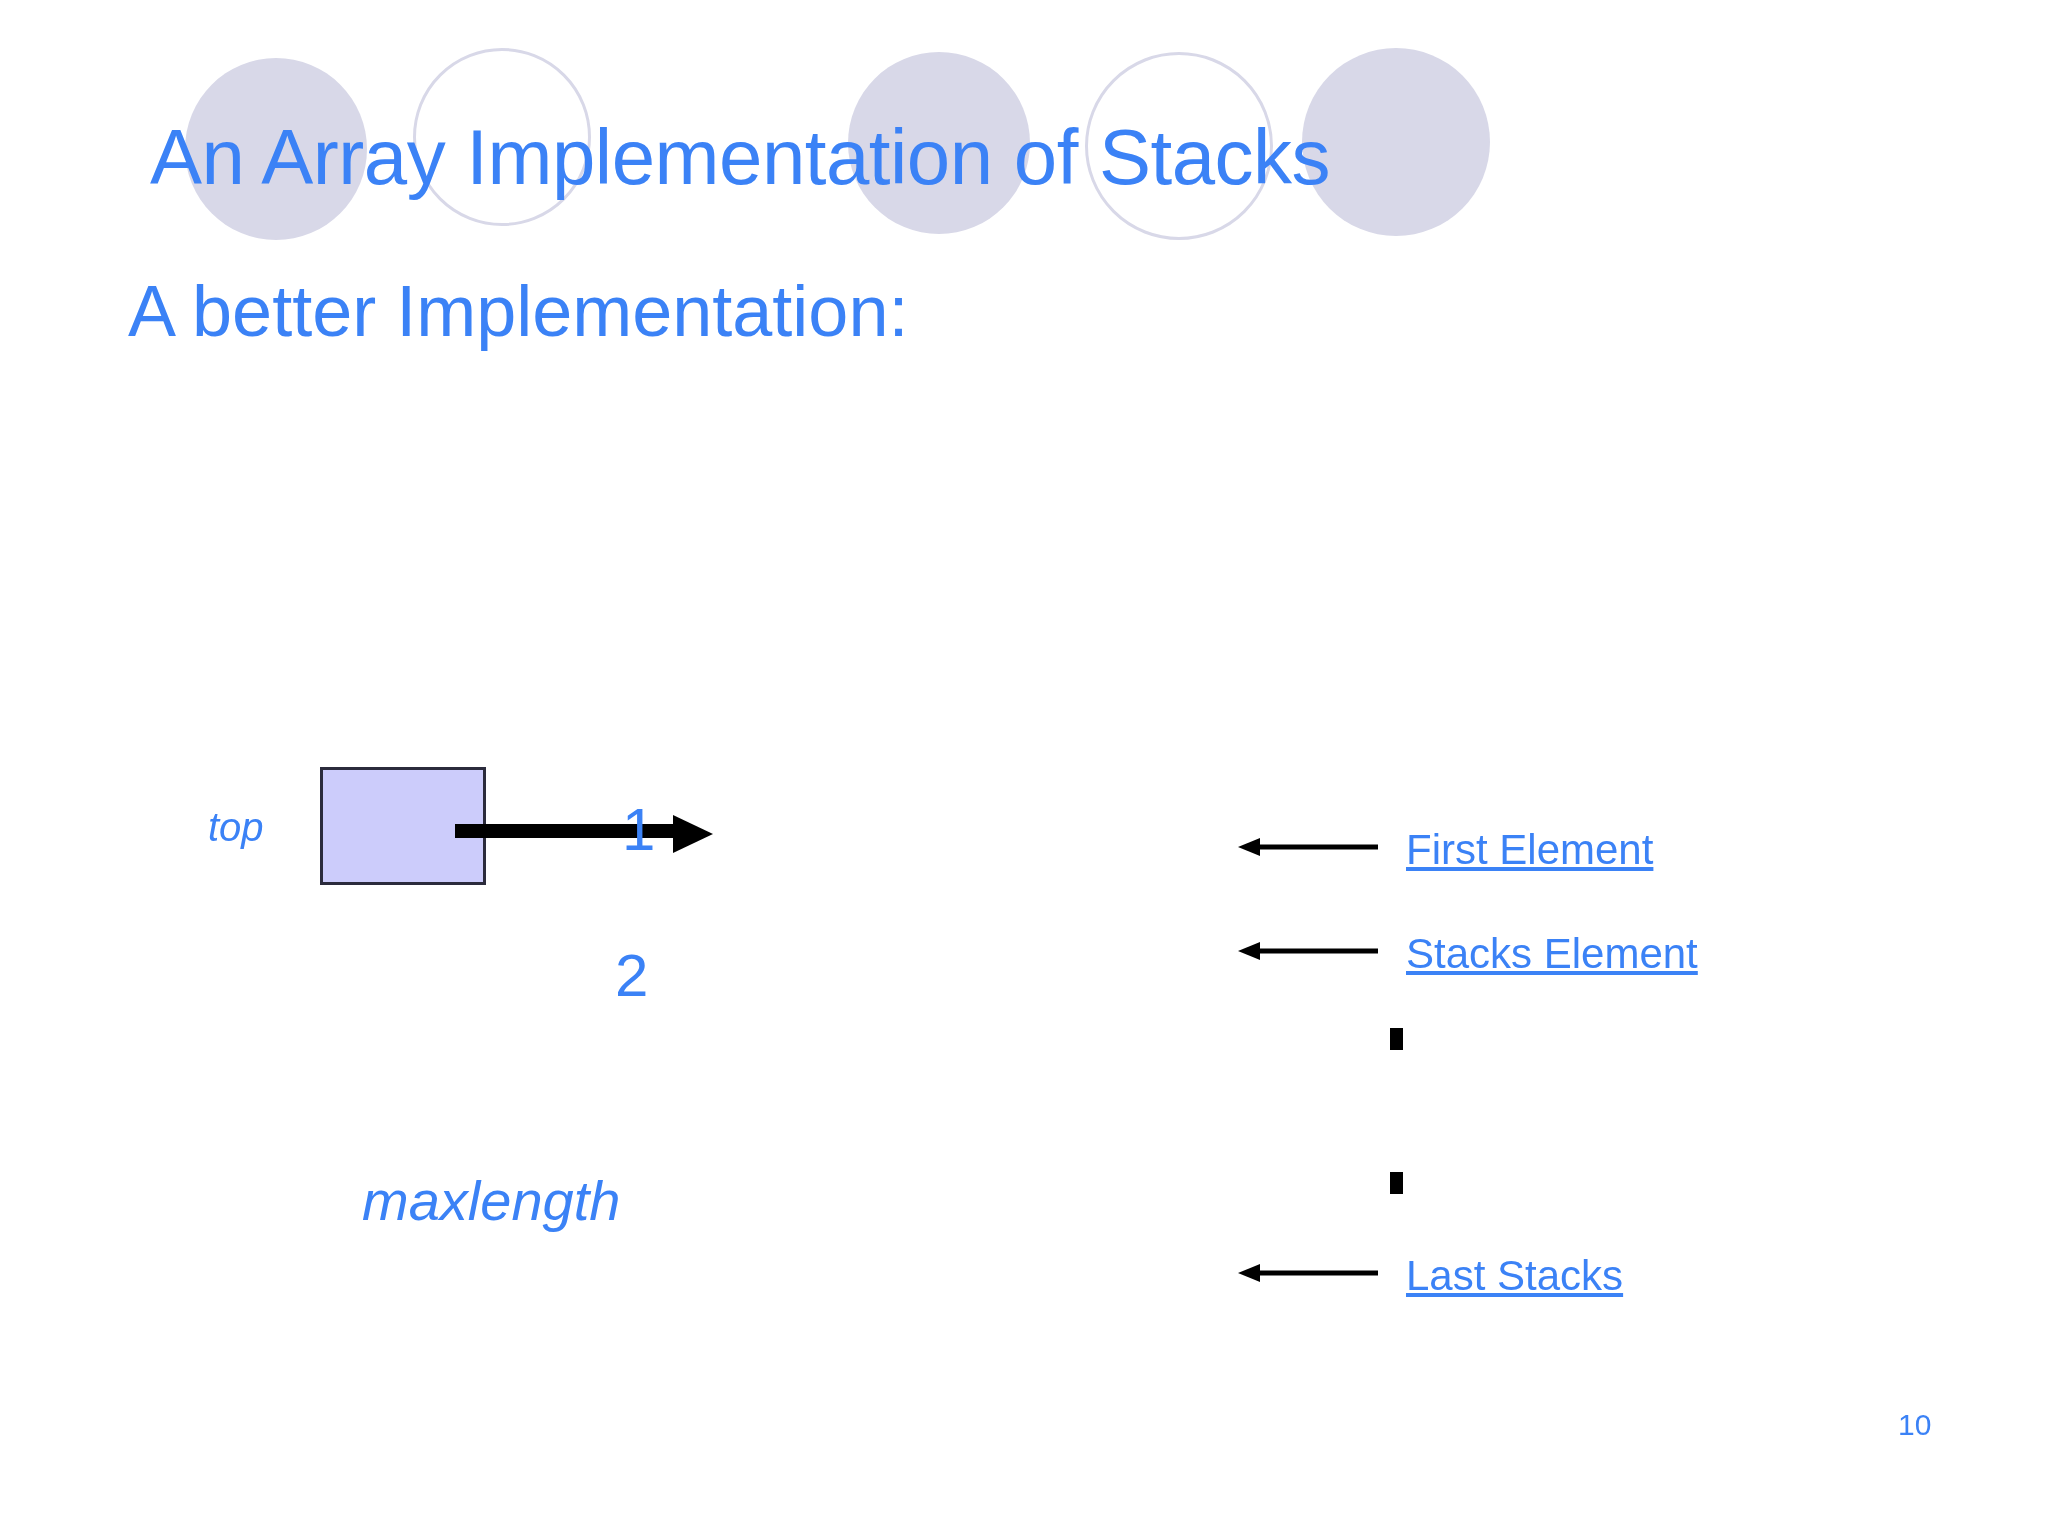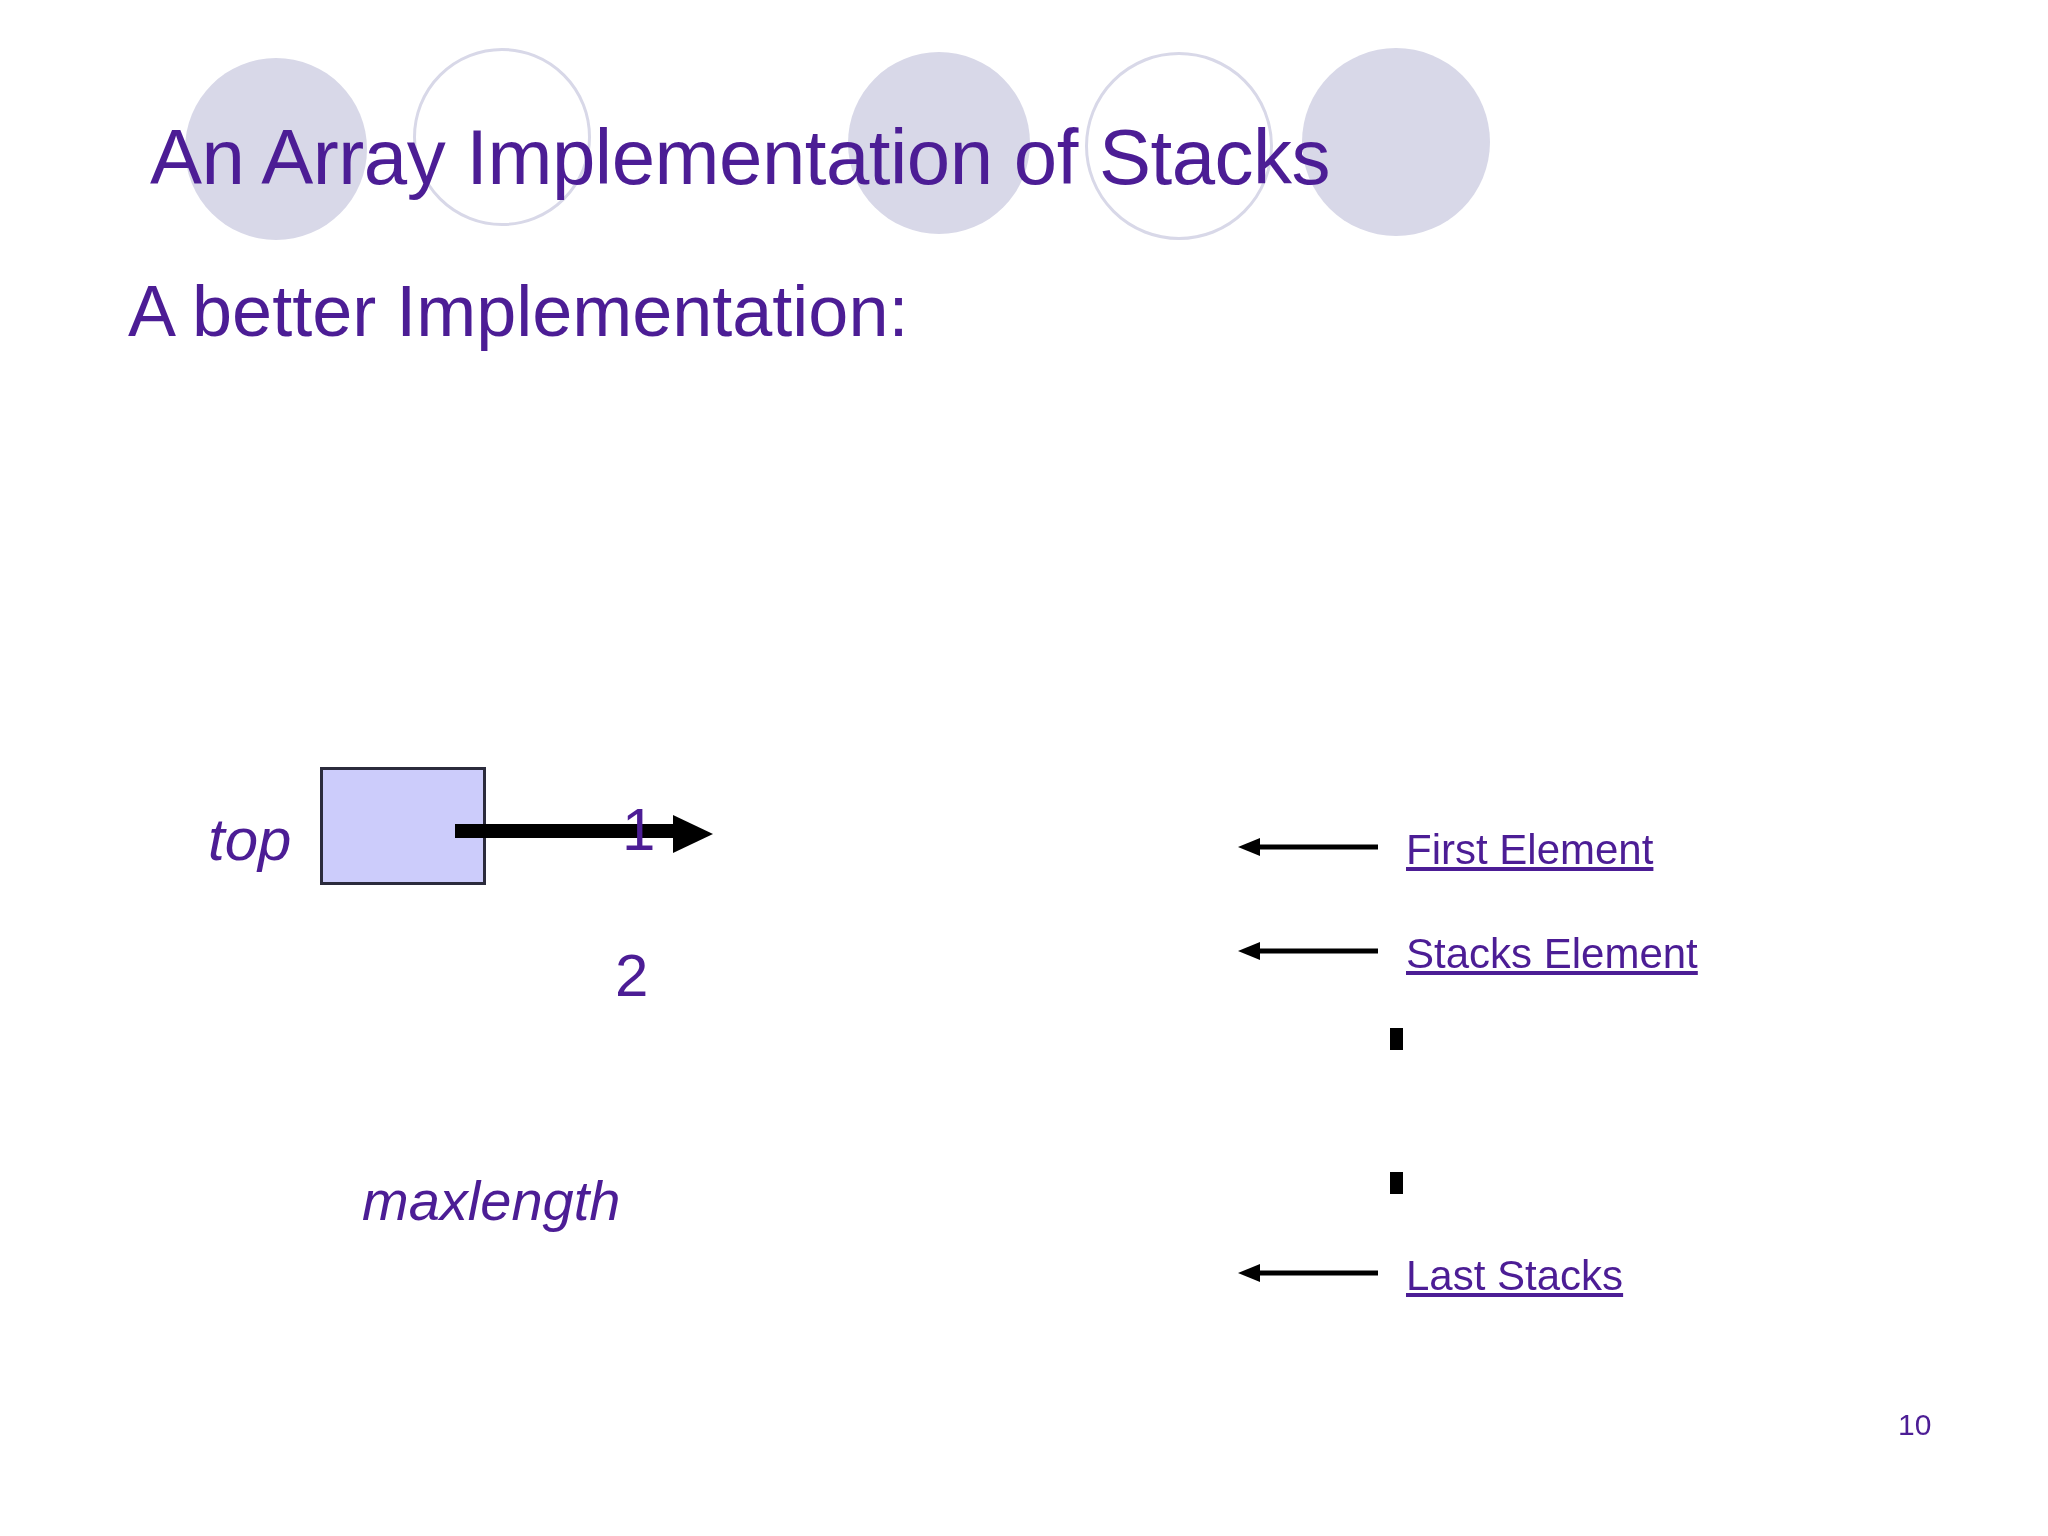--- a/index.html
+++ b/index.html
@@ -8,21 +8,21 @@
     padding: 0;
     background: #ffffff;
   }
   #slide {
     position: relative;
     width: 2048px;
     height: 1536px;
     background: #ffffff;
     overflow: hidden;
     font-family: "Liberation Sans", sans-serif;
-    color: #4c1d95;
+    color: #3b82f6;
   }
 
   
   .deco-layer {
     position: absolute;
     left: 0; top: 0;
     width: 2048px;
     height: 300px;
     pointer-events: none;
   }
@@ -58,21 +58,21 @@
     line-height: 1.0;
     white-space: nowrap;
     font-weight: 400;
   }
 
   
   .top-label {
     position: absolute;
     left: 208px;
     top: 805px;
-    font-size: 60px;
+    font-size: 40px;
     font-style: italic;
     white-space: nowrap;
   }
   .array-box {
     position: absolute;
     left: 320px;
     top: 767px;
     width: 166px;
     height: 118px;
     background: #ccccfb;

